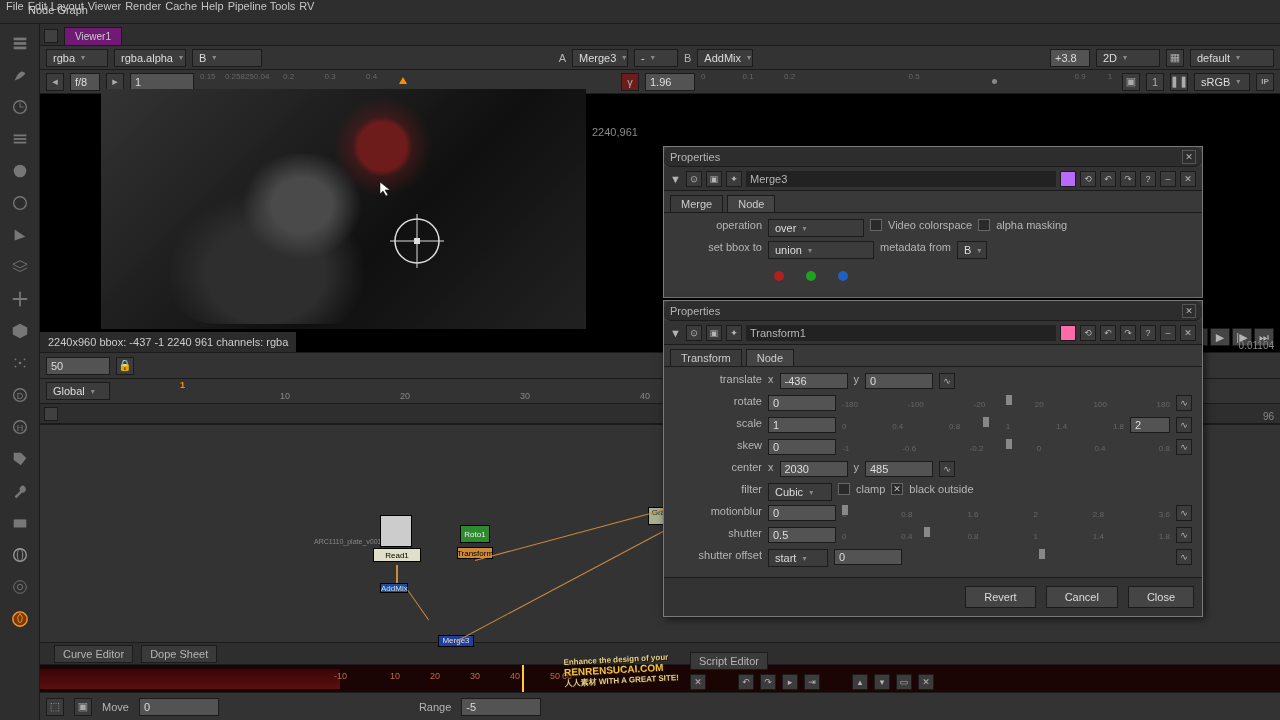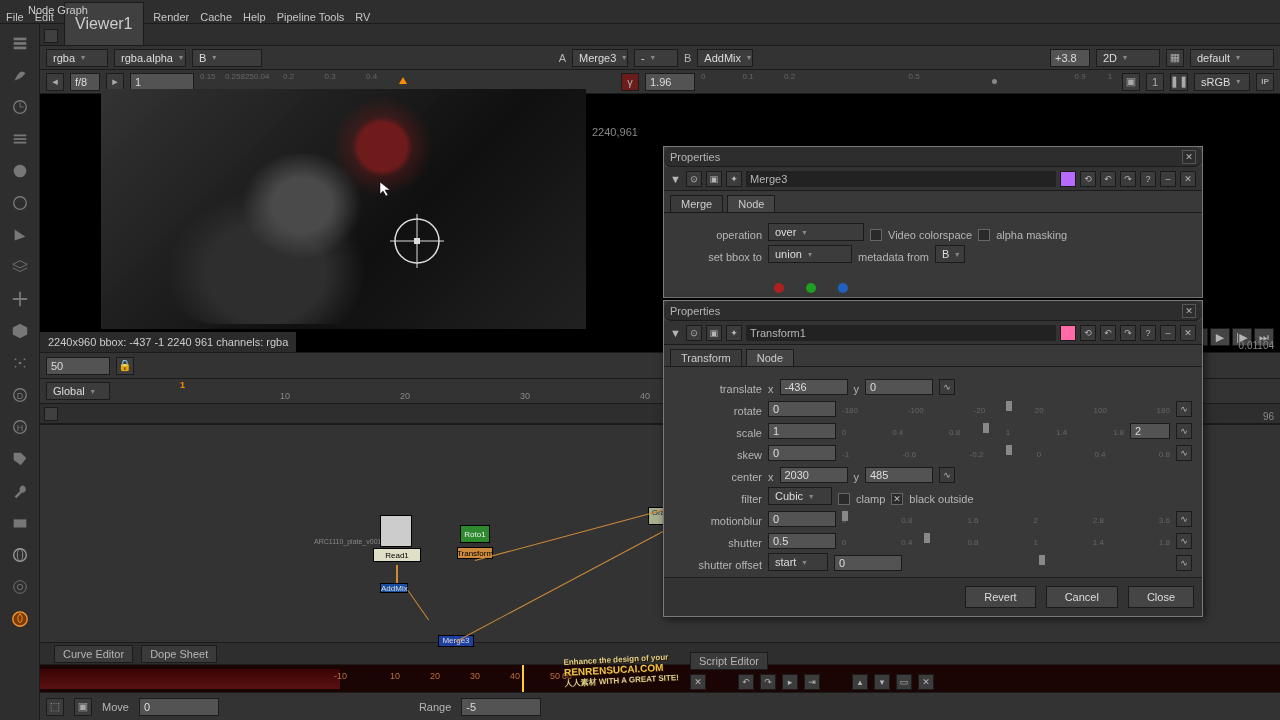--- a/index.html
+++ b/index.html
@@ -1,34 +1,34 @@
 <!DOCTYPE html>
 <html><head>
 <meta charset="utf-8">
 <style>
   * { margin: 0; padding: 0; box-sizing: border-box; font-family: "Segoe UI", Tahoma, sans-serif; }
   body { background: #393939; color: #b5b5b5; font-size: 11px; width: 1280px; height: 720px; overflow: hidden; position: relative; }
 
   
-  .menubar { height: 24px; background: #2e2e2e; border-bottom: 1px solid #1b1b1b; display: flex; align-items: flex-end; padding: 0 6px; gap: 11px; }
+  .menubar { height: 24px; background: #2e2e2e; border-bottom: 1px solid #1b1b1b; display: flex; align-items: flex-start; padding: 0 6px; gap: 4px; }
   .menubar span { color: #c6c6c6; cursor: default; }
 
   
   .app { display: flex; height: calc(720px - 24px); }
   .toolcol { width: 40px; background: #2e2e2e; border-right: 1px solid #1b1b1b; display: flex; flex-direction: column; align-items: center; padding-top: 8px; gap: 10px; }
   .toolicon { width: 22px; height: 22px; display: flex; align-items: center; justify-content: center; color:#777; }
   .toolicon svg { width: 18px; height: 18px; }
   .toolicon.active svg * { stroke:#ff9a2e; fill:#7a3a00; }
 
   .center { flex: 1; display: flex; flex-direction: column; min-width: 0; }
 
   
   .tabbar { height: 22px; background: #2e2e2e; border-bottom: 1px solid #1b1b1b; display:flex; align-items:flex-end; padding-left:4px;}
   .tabbar .sq { width:14px; height:14px; background:#404040; border:1px solid #1b1b1b; margin:0 6px 2px 0;}
-  .tab { padding: 12px 10px; background:#404040; border:1px solid #1b1b1b; border-bottom:none; font-size:16px; color:#ccc;}
+  .tab { padding: 3px 10px; background:#701a75; border:1px solid #1b1b1b; border-bottom:none; font-size:10px; color:#ccc;}
   .ctrlrow { height: 24px; background: #333; border-bottom: 1px solid #1b1b1b; display:flex; align-items:center; gap:6px; padding:0 6px; }
   .ctrlrow.second { height: 24px; }
   .sel { background:#3c3c3c; border:1px solid #1b1b1b; color:#ddd; height:18px; display:flex; align-items:center; padding:0 4px 0 6px; font-size:11px; }
   .sel .chev { margin-left:6px; font-size:8px; color:#888; }
   .numfld { background:#535353; border:1px solid #1b1b1b; height:18px; color:#ddd; padding:0 4px; font-size:11px; display:flex; align-items:center; }
   .iconbtn { width:18px; height:18px; background:#3c3c3c; border:1px solid #1b1b1b; display:flex; align-items:center; justify-content:center; color:#aaa;}
   .spacer { flex:1; }
   .ruler { flex:1; height:18px; position:relative; font-size:8px; color:#666;}
   .ruler .lbl{position:absolute;top:-1px;}
   .ruler .tri{position:absolute;top:4px;width:0;height:0;border-left:4px solid transparent;border-right:4px solid transparent;border-bottom:7px solid #ff8c00;}
@@ -82,21 +82,21 @@
   
   .panel { position:absolute; background:#393939; border:1px solid #7a7a7a; box-shadow:2px 2px 8px rgba(0,0,0,.6); }
   .panel .titlebar{height:20px;background:#2d2d2d;display:flex;align-items:center;padding:0 6px;border-bottom:1px solid #1b1b1b;border-radius:8px;}
   .panel .titlebar .x{margin-left:auto;width:14px;height:14px;border:1px solid #555;display:flex;align-items:center;justify-content:center;font-size:9px;}
   .panel .noderow{height:24px;background:#333;display:flex;align-items:center;gap:4px;padding:0 6px;border-bottom:1px solid #1b1b1b;}
   .panel .noderow .nname{flex:1;background:#222;height:16px;padding:0 4px;display:flex;align-items:center;}
   .panel .ptabs{height:22px;display:flex;gap:4px;padding:4px 6px 0;border-bottom:1px solid #1b1b1b;}
   .panel .ptab{padding:2px 10px;background:#444;border:1px solid #1b1b1b;border-bottom:none;font-size:11px;color:#ccc;}
   .panel .ptab.active{background:#3a3a3a;}
   .panel .body{padding:6px 10px;}
-  .param{display:flex;align-items:flex-end;gap:6px;height:22px;}
+  .param{display:flex;align-items:flex-start;gap:6px;height:22px;}
   .param .plabel{width:88px;text-align:right;color:#b5b5b5;}
   .param .pf{background:#535353;border:1px solid #1b1b1b;height:16px;display:flex;align-items:center;padding:0 4px;color:#ddd;min-width:40px;}
   .param .wide{width:68px;}
   .param .slider{flex:1;height:16px;position:relative;}
   .param .slider .ticks{position:absolute;top:5px;left:0;right:0;display:flex;justify-content:space-between;font-size:8px;color:#666;}
   .param .slider .knob{position:absolute;top:0;width:6px;height:10px;background:#888;}
   .cbx{width:12px;height:12px;border:1px solid #666;background:#2a2a2a;display:inline-block;}
   .cbx.checked:after{content:"✕";font-size:9px;color:#bbb;position:relative;left:1px;top:-2px;}
   .panel .btnrow{display:flex;justify-content:flex-end;gap:10px;padding:8px;border-top:1px solid #1b1b1b;background:#333;}
   .panel .btn{background:#454545;border:1px solid #1b1b1b;padding:4px 18px;color:#ddd;}
@@ -470,21 +470,21 @@
           <span>over</span>
           <span class="chev">▾</span>
         </div>
       <span class="cbx"></span>
       <span>Video colorspace</span>
       <span class="cbx"></span>
       <span>alpha masking</span>
     </div>
     <div class="param">
       <span class="plabel">set bbox to</span>
-      <div class="sel" style="width:84px">
+      <div class="sel" style="width:106px">
           <span>union</span>
           <span class="chev">▾</span>
         </div>
       <span>metadata from</span>
       <div class="sel" style="width:30px">
           <span>B</span>
           <span class="chev">▾</span>
         </div>
     </div>
     <div class="param" style="margin-top:8px;gap:22px;padding-left:100px">

